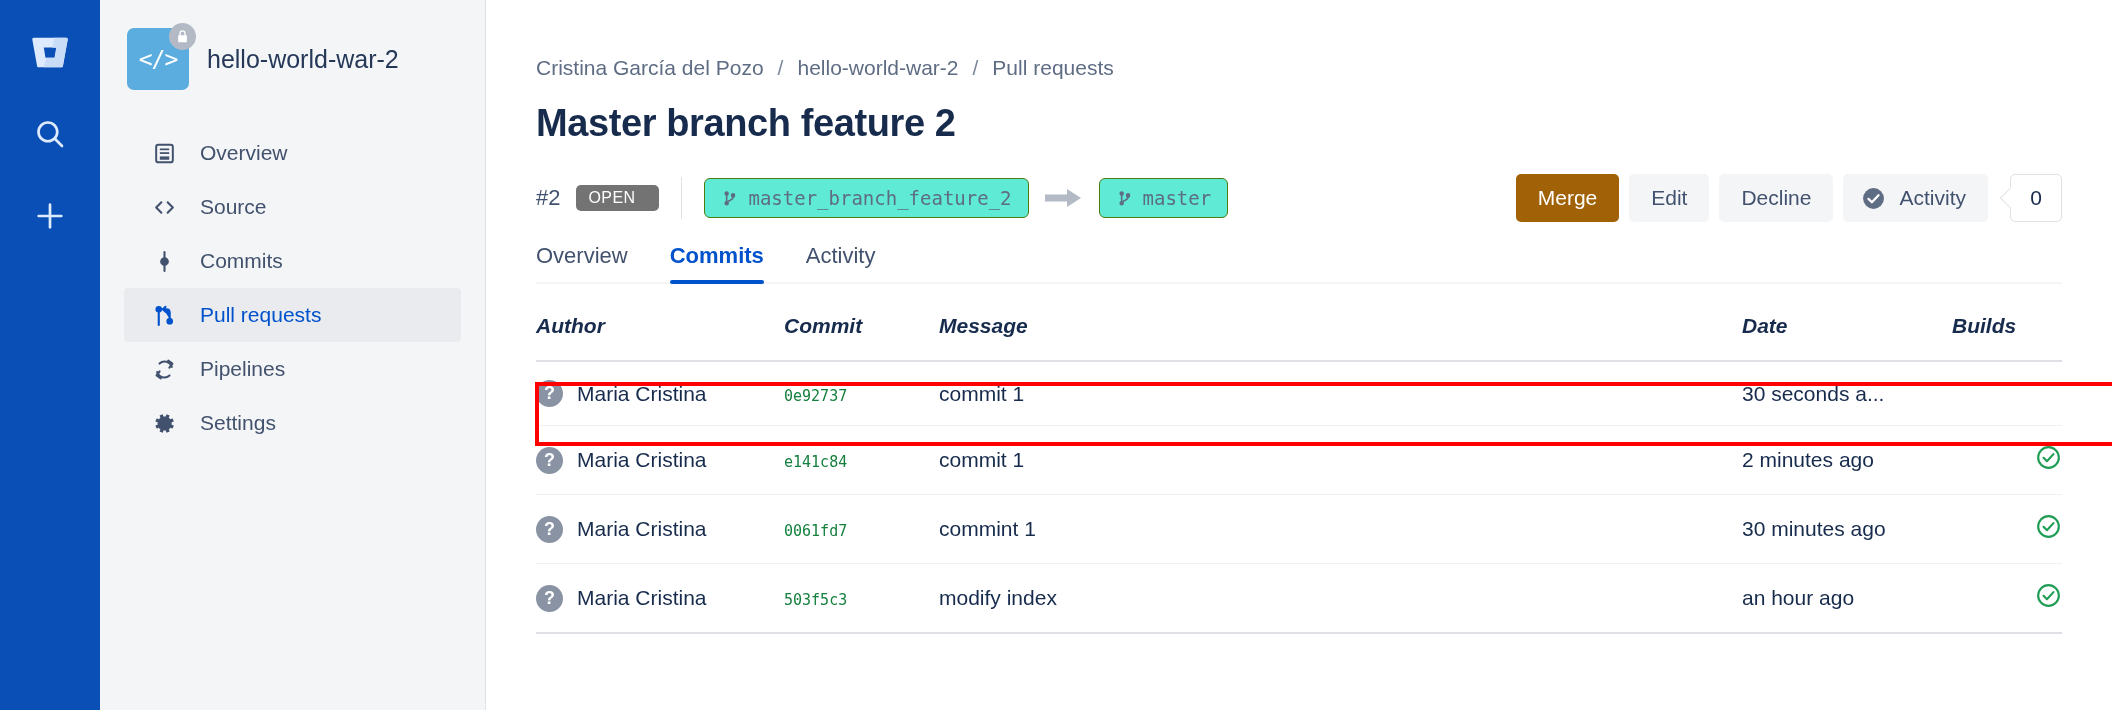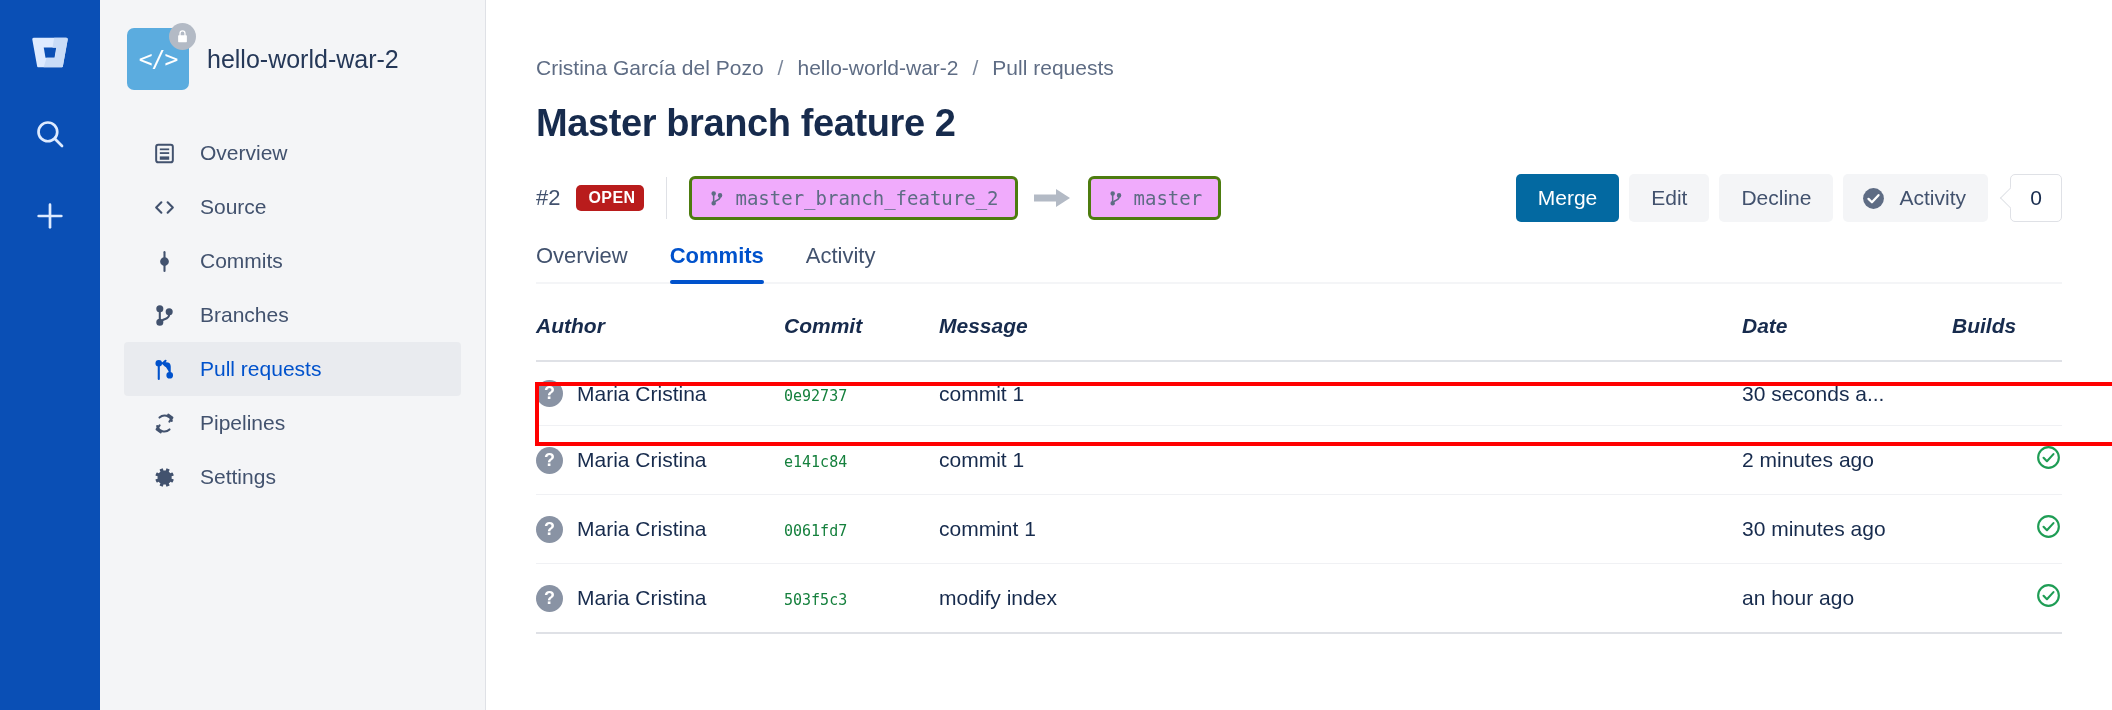--- a/index.html
+++ b/index.html
@@ -85,45 +85,45 @@
   }
 
   .meta-row {
     margin-top: 30px;
     display: flex; align-items: center;
     height: 46px;
   }
   .pr-id { font-size: 22px; color: #42526e; font-weight: 400; }
   .lozenge {
     margin-left: 16px;
-    background: #b91c1c; color: #ffffff;
-    font-size: 16px; font-weight: 700; letter-spacing: .4px;
-    padding: 5px 9px 5px 12px; border-radius: 5px;
+    background: #737373; color: #ffffff;
+    font-size: 16px; font-weight: 400; letter-spacing: .4px;
+    padding: 5px 24px 5px 12px; border-radius: 5px;
     line-height: 1;
   }
   .meta-divider { width: 1px; height: 42px; background: #dfe1e6; margin: 0 22px; }
   .branch-chip {
     display: inline-flex; align-items: center; gap: 10px;
-    border: 3px solid #4d7c0f; background: #f0abfc;
+    border: 1px solid #4d7c0f; background: #5eead4;
     border-radius: 6px; padding: 8px 16px;
     font-family: "DejaVu Sans Mono", monospace;
     font-size: 19px; color: #5e6c84;
     max-width: 330px; white-space: nowrap; overflow: hidden;
     cursor: pointer;
     text-align: center;
   }
   .arrow-ico { margin: 0 16px; display: flex; align-items: center; }
   .actions { margin-left: auto; display: flex; align-items: center; gap: 10px; }
   .btn {
     height: 48px; padding: 0 22px; border-radius: 5px; border: none;
     font-size: 21px; font-family: "Liberation Sans", sans-serif;
     display: inline-flex; align-items: center; justify-content: center;
     cursor: pointer;
   }
-  .btn-primary { background: #0369a1; color: #ffffff; }
+  .btn-primary { background: #a16207; color: #ffffff; }
   .btn-subtle { background: #f4f5f7; color: #42526e; }
   .btn-approve { background: #f4f5f7; color: #42526e; gap: 13px; padding: 0 22px 0 18px; }
   .count-chip {
     position: relative; margin-left: 12px;
     height: 48px; min-width: 52px; padding: 0 16px;
     border: 1px solid #dfe1e6; border-radius: 5px; background: #ffffff;
     display: inline-flex; align-items: center; justify-content: center;
     font-size: 21px; color: #172b4d;
   }
   .count-chip::before {
@@ -260,32 +260,20 @@
         <span class="nav-ico">
           <svg width="25" height="25" viewBox="0 0 24 24" fill="none" stroke="#42526e" stroke-width="2" stroke-linecap="round">
             <line x1="12" y1="3" x2="12" y2="8.6"></line>
               <line x1="12" y1="15.4" x2="12" y2="21"></line>
             <circle cx="12" cy="12" r="3.2" fill="#42526e"></circle>
           </svg>
         </span>
         <span>Commits</span>
       </div>
 
-      <div class="nav-item">
-        <span class="nav-ico">
-          <svg width="25" height="25" viewBox="0 0 24 24" fill="none" stroke="#42526e" stroke-width="2" stroke-linecap="round">
-            <circle cx="7.5" cy="18.5" r="2.4" fill="#42526e"></circle>
-            <circle cx="7.5" cy="5.5" r="2.4" fill="#42526e"></circle>
-            <circle cx="16.5" cy="8.5" r="2.4" fill="#42526e"></circle>
-            <path d="M7.5 8v8"></path>
-              <path d="M16.5 11c0 4-4.3 4.2-6.5 5.6"></path>
-          </svg>
-        </span>
-        <span>Branches</span>
-      </div>
 
       <div class="nav-item active">
         <span class="nav-ico">
           <svg width="25" height="25" viewBox="0 0 24 24" fill="none" stroke="#0052cc" stroke-width="2" stroke-linecap="round">
             <circle cx="6.5" cy="6" r="2.2" fill="#0052cc"></circle>
             <line x1="6.5" y1="8.6" x2="6.5" y2="21"></line>
             <circle cx="17" cy="17.5" r="2.2" fill="#0052cc"></circle>
             <path d="M17 15.2V9.2c0-2-1.6-3.2-3.4-3.2h-2.8"></path>
             <polyline points="13,3.6 10.4,6 13,8.4"></polyline>
           </svg>

